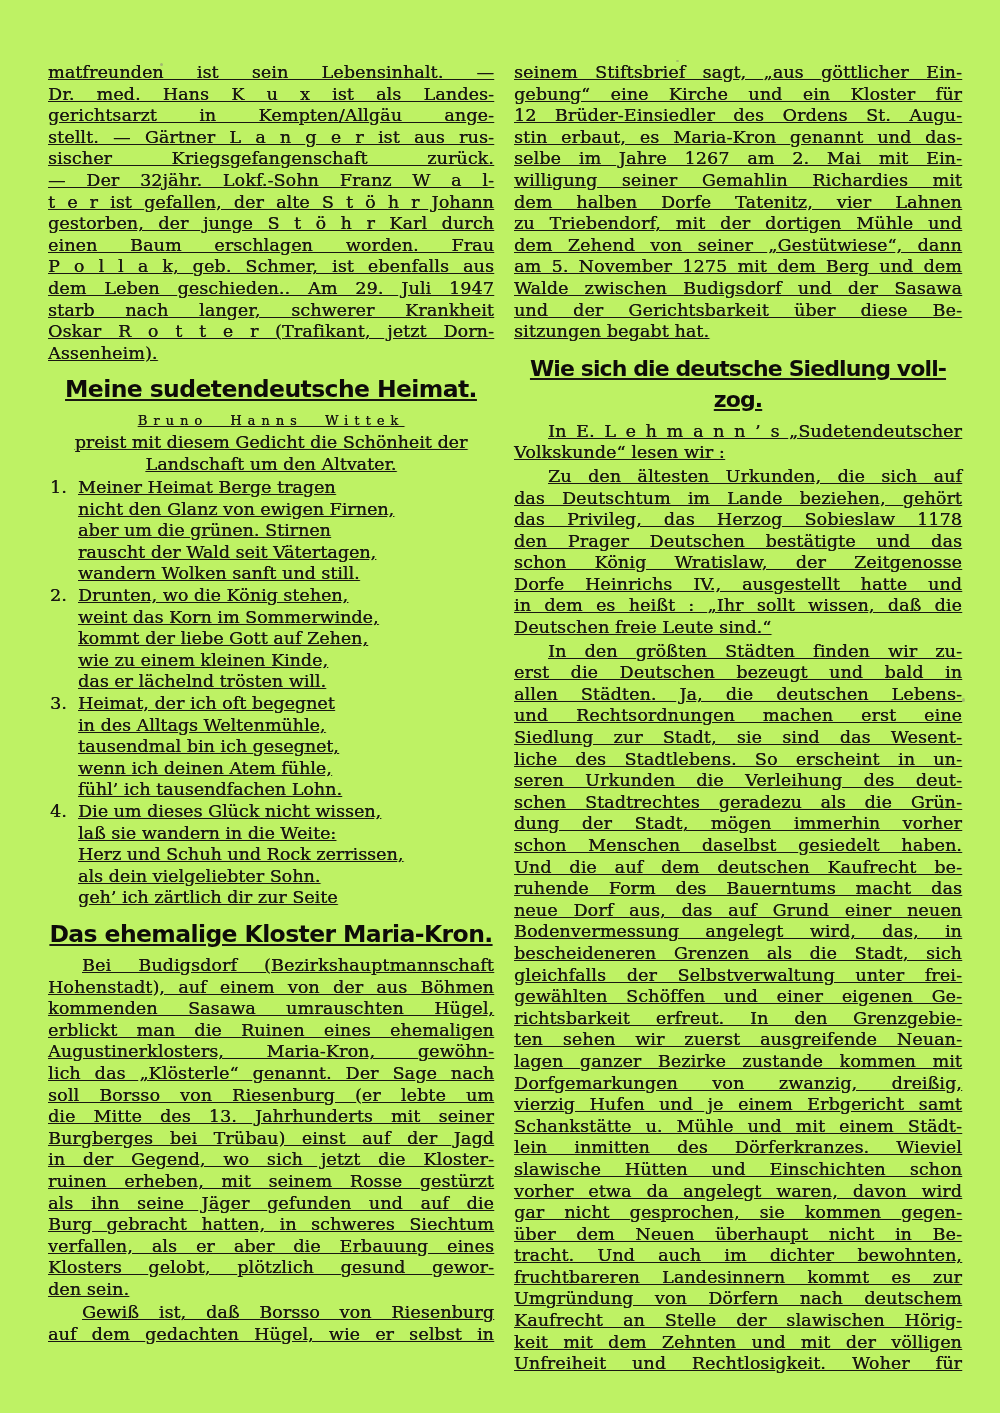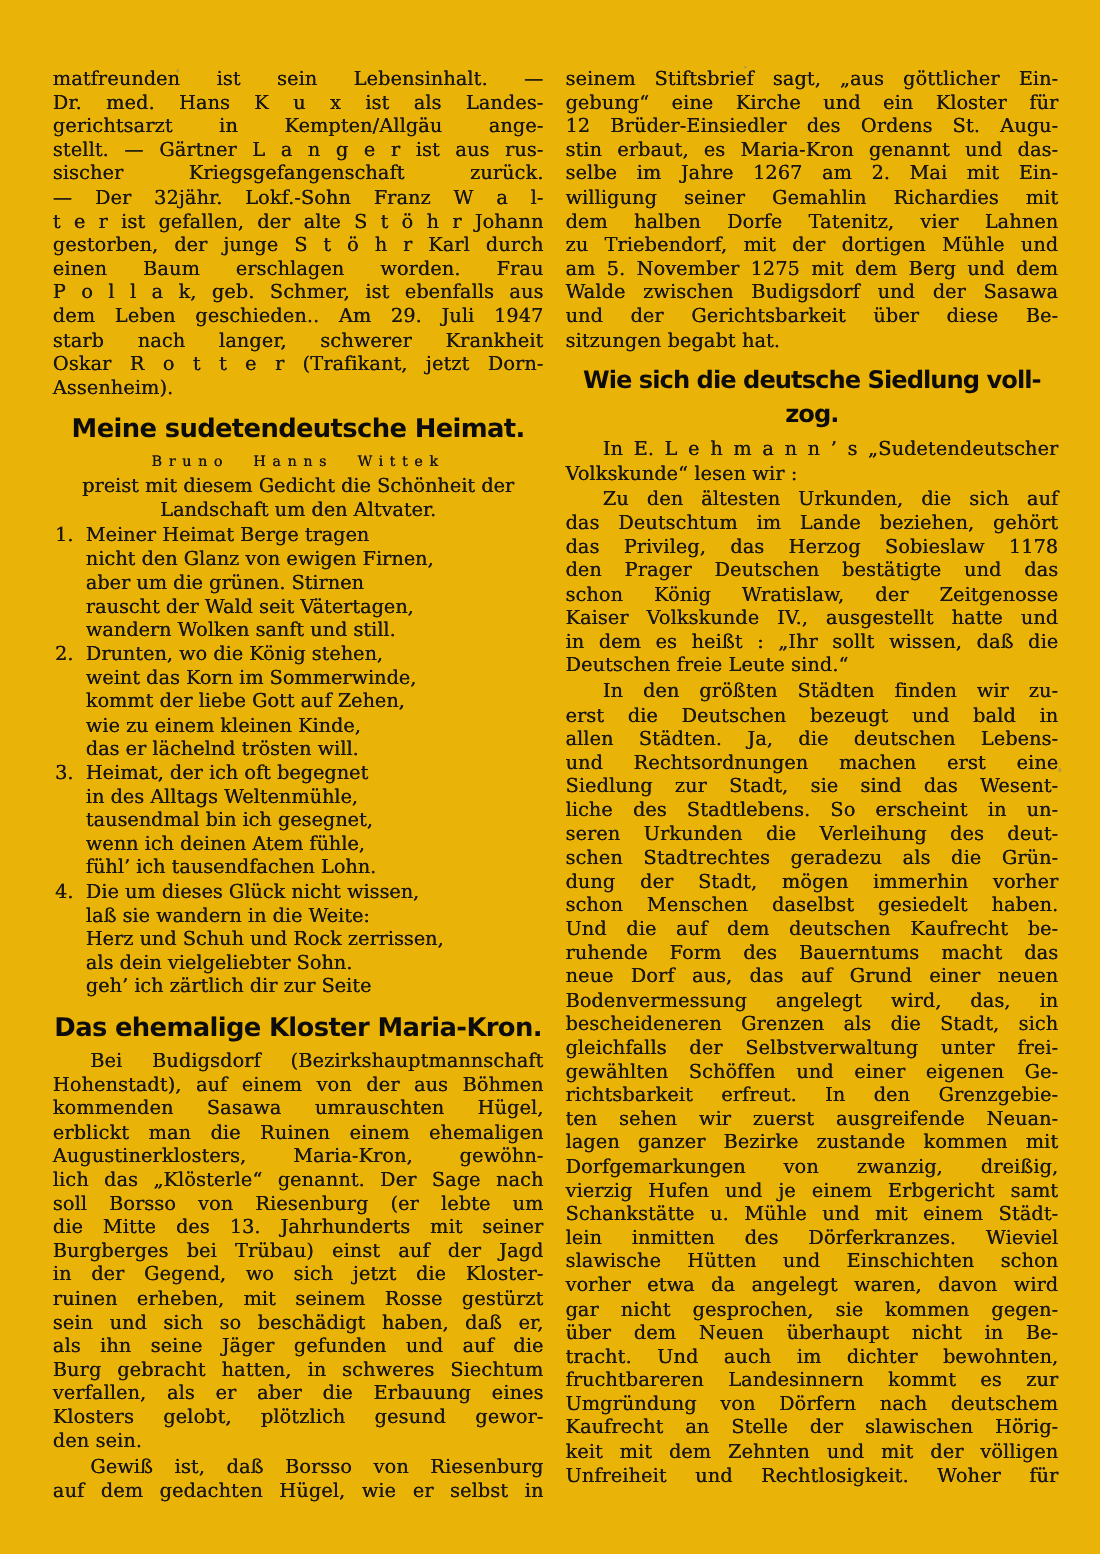--- a/index.html
+++ b/index.html
@@ -1,24 +1,25 @@
 <!DOCTYPE html>
 <html><head>
 <meta charset="utf-8">
 <style>
   html, body { margin: 0; padding: 0; background: #e9e7e1; }
   .page {
     position: relative;
     width: 1000px;
     height: 1413px;
     margin: 0 auto;
-    background: #eab308;
+    background: #bef264;
     overflow: hidden;
     color: #1a1712;
     font-family: "DejaVu Serif", "Liberation Serif", serif;
+    text-decoration: underline;
   }
   .cols {
     display: flex;
     padding: 62px 36px 0 48px;
     gap: 20px;
   }
   .col { flex: 0 0 auto; }
   .col.left  { width: 446px; }
   .col.right { width: 448px; }
 
@@ -167,29 +168,28 @@
             <div class="poem-line">geh’ ich zärtlich dir zur Seite</div>
           </div>
         </div>
         <div class="heading">
           <div class="hline">Das ehemalige Kloster Maria-Kron.</div>
         </div>
         <div class="para">
           <div class="line indent">Bei Budigsdorf (Bezirkshauptmannschaft</div>
           <div class="line">Hohenstadt), auf einem von der aus Böhmen</div>
           <div class="line">kommenden Sasawa umrauschten Hügel,</div>
-          <div class="line">erblickt man die Ruinen einem ehemaligen</div>
+          <div class="line">erblickt man die Ruinen eines ehemaligen</div>
           <div class="line">Augustinerklosters, Maria-Kron, gewöhn-</div>
           <div class="line">lich das „Klösterle“ genannt. Der Sage nach</div>
           <div class="line">soll Borsso von Riesenburg (er lebte um</div>
           <div class="line">die Mitte des 13. Jahrhunderts mit seiner</div>
           <div class="line">Burgberges bei Trübau) einst auf der Jagd</div>
           <div class="line">in der Gegend, wo sich jetzt die Kloster-</div>
           <div class="line">ruinen erheben, mit seinem Rosse gestürzt</div>
-          <div class="line">sein und sich so beschädigt haben, daß er,</div>
           <div class="line">als ihn seine Jäger gefunden und auf die</div>
           <div class="line">Burg gebracht hatten, in schweres Siechtum</div>
           <div class="line">verfallen, als er aber die Erbauung eines</div>
           <div class="line">Klosters gelobt, plötzlich gesund gewor-</div>
           <div class="line last">den sein.</div>
         </div>
         <div class="para">
           <div class="line indent">Gewiß ist, daß Borsso von Riesenburg</div>
           <div class="line">auf dem gedachten Hügel, wie er selbst in</div>
         </div>
@@ -197,40 +197,41 @@
     <div class="col right" id="right-col">
         <div class="para">
           <div class="line">seinem Stiftsbrief sagt, „aus göttlicher Ein-</div>
           <div class="line">gebung“ eine Kirche und ein Kloster für</div>
           <div class="line">12 Brüder-Einsiedler des Ordens St. Augu-</div>
           <div class="line">stin erbaut, es Maria-Kron genannt und das-</div>
           <div class="line">selbe im Jahre 1267 am 2. Mai mit Ein-</div>
           <div class="line">willigung seiner Gemahlin Richardies mit</div>
           <div class="line">dem halben Dorfe Tatenitz, vier Lahnen</div>
           <div class="line">zu Triebendorf, mit der dortigen Mühle und</div>
+          <div class="line">dem Zehend von seiner „Gestütwiese“, dann</div>
           <div class="line">am 5. November 1275 mit dem Berg und dem</div>
           <div class="line">Walde zwischen Budigsdorf und der Sasawa</div>
           <div class="line">und der Gerichtsbarkeit über diese Be-</div>
           <div class="line last">sitzungen begabt hat.</div>
         </div>
         <div class="heading small">
           <div class="hline">Wie sich die deutsche Siedlung voll-</div>
           <div class="hline">zog.</div>
         </div>
         <div class="para">
           <div class="line indent">In E. L e h m a n n ’ s „Sudetendeutscher</div>
           <div class="line last">Volkskunde“ lesen wir :</div>
         </div>
         <div class="para">
           <div class="line indent">Zu den ältesten Urkunden, die sich auf</div>
           <div class="line">das Deutschtum im Lande beziehen, gehört</div>
           <div class="line">das Privileg, das Herzog Sobieslaw 1178</div>
           <div class="line">den Prager Deutschen bestätigte und das</div>
           <div class="line">schon König Wratislaw, der Zeitgenosse</div>
-          <div class="line">Kaiser Volkskunde IV., ausgestellt hatte und</div>
+          <div class="line">Dorfe Heinrichs IV., ausgestellt hatte und</div>
           <div class="line">in dem es heißt : „Ihr sollt wissen, daß die</div>
           <div class="line last">Deutschen freie Leute sind.“</div>
         </div>
         <div class="para">
           <div class="line indent">In den größten Städten finden wir zu-</div>
           <div class="line">erst die Deutschen bezeugt und bald in</div>
           <div class="line">allen Städten. Ja, die deutschen Lebens-</div>
           <div class="line">und Rechtsordnungen machen erst eine</div>
           <div class="line">Siedlung zur Stadt, sie sind das Wesent-</div>
           <div class="line">liche des Stadtlebens. So erscheint in un-</div>

